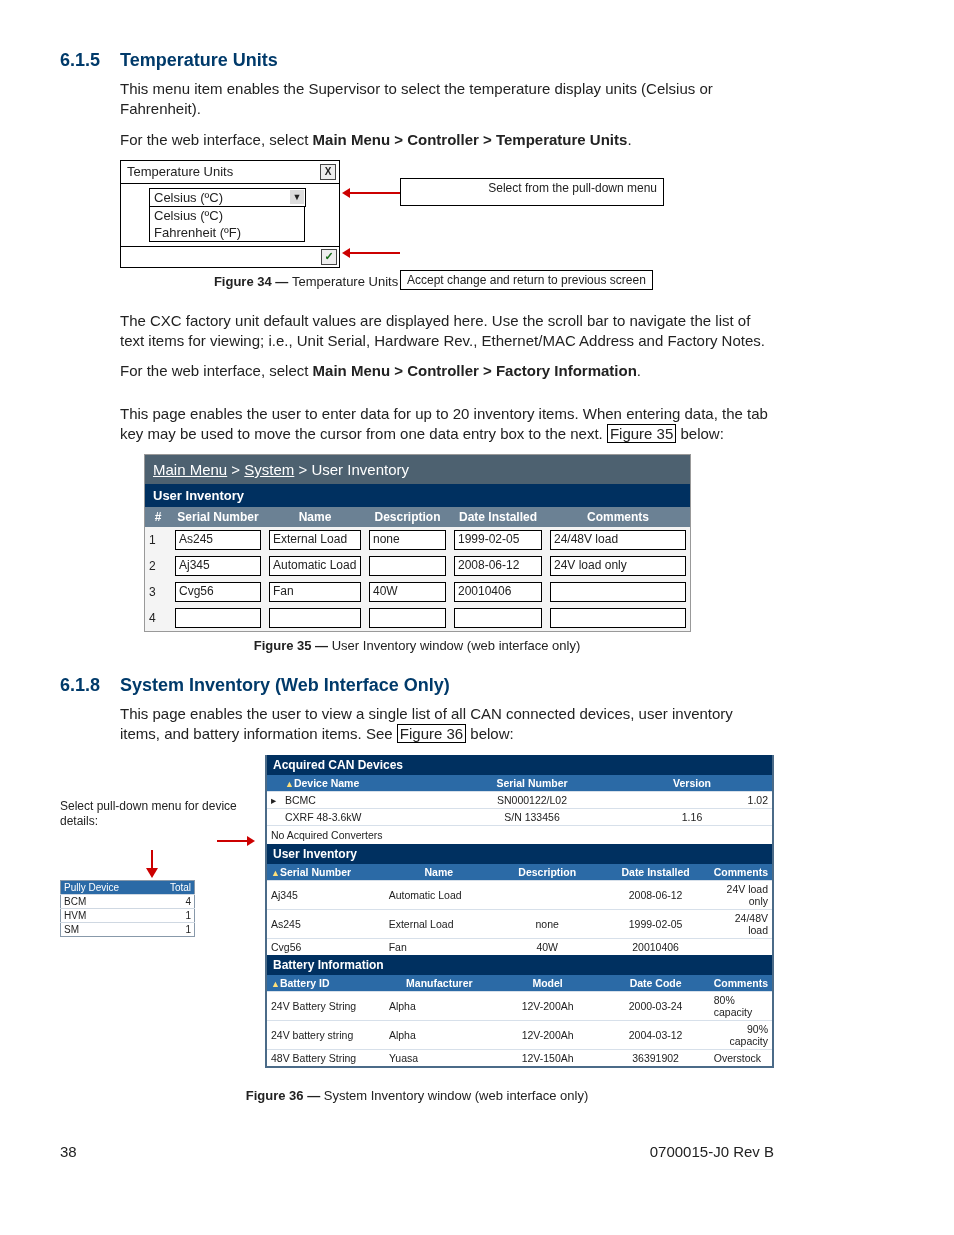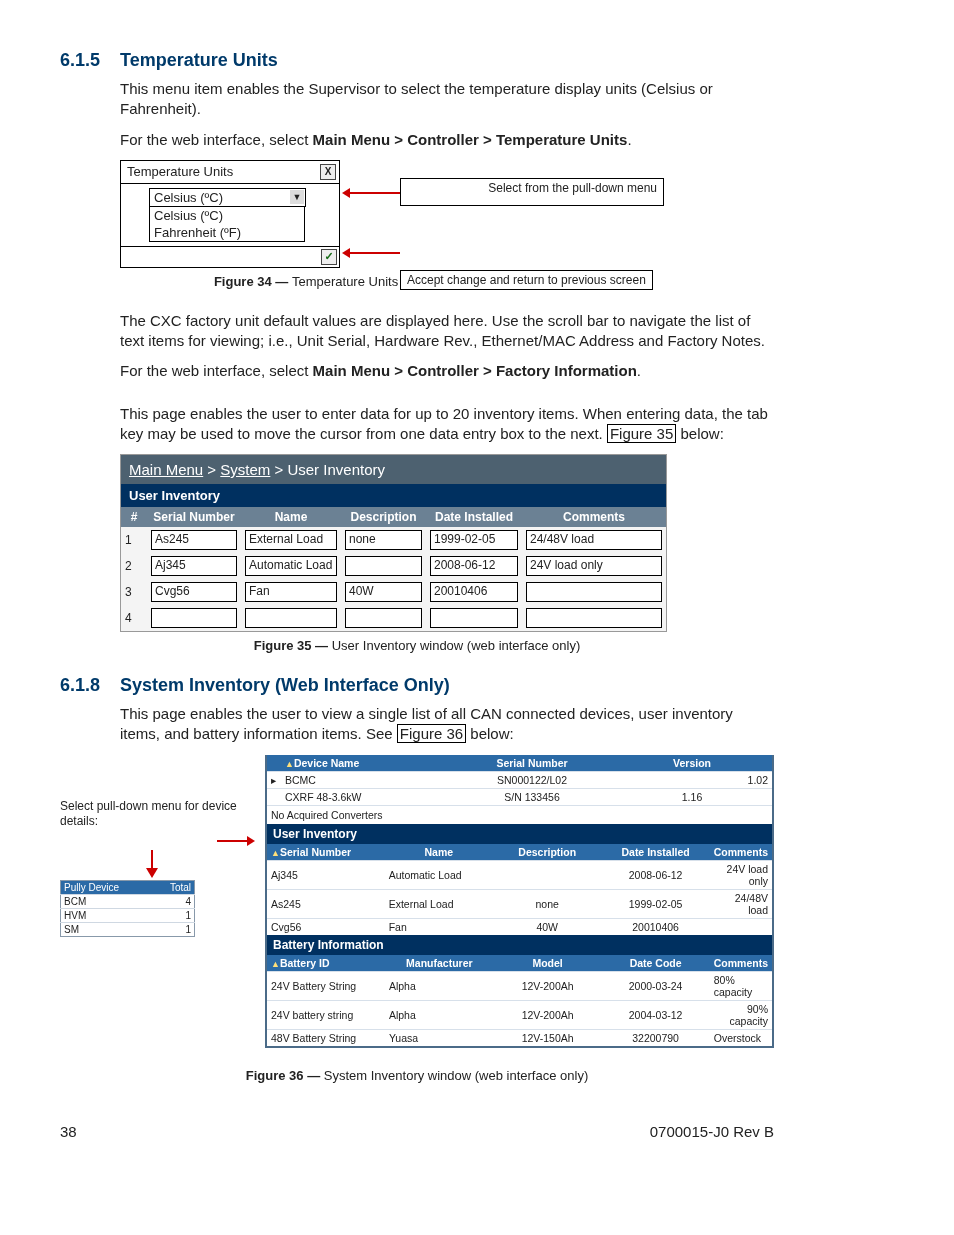--- a/index.html
+++ b/index.html
@@ -113,21 +113,21 @@
   .red-arrow-left {
     width: 0; height: 0;
     border-top: 5px solid transparent;
     border-bottom: 5px solid transparent;
     border-right: 8px solid #c00;
     position: absolute;
   }
 
   
   .fig35 {
-    margin-left: 60px;
+    margin-left: 84px;
     width: 545px;
     border: 1px solid #999;
     font-size: 12px;
   }
   .bc-bar {
     background: #4d6170;
     color: #fff;
     padding: 6px 8px;
     font-size: 15px;
   }
@@ -462,20 +462,21 @@
               <td>SM</td>
               <td class="r">1</td>
             </tr>
           </tbody>
       </table>
     </div>
 
     <div class="fig36-right">
       <div class="sys-box">
 
+        <div class="sb-head">Acquired CAN Devices</div>
         <table class="sb-table">
           <colgroup>
               <col style="width:14px">
               <col>
               <col style="width:160px">
               <col style="width:160px">
             </colgroup>
           <tbody>
               <tr>
             <th></th>
@@ -574,21 +575,21 @@
                 <td>24V battery string</td>
                 <td>Alpha</td>
                 <td style="text-align:center">12V-200Ah</td>
                 <td style="text-align:center">2004-03-12</td>
                 <td style="text-align:right">90% capacity</td>
               </tr>
               <tr>
                 <td>48V Battery String</td>
                 <td>Yuasa</td>
                 <td style="text-align:center">12V-150Ah</td>
-                <td style="text-align:center">32200790</td>
+                <td style="text-align:center">36391902</td>
                 <td style="text-align:left">Overstock</td>
               </tr>
             </tbody>
         </table>
       </div>
     </div>
   </div>
 
   <div class="fig-caption" style="margin-top:20px;">
     <b>Figure 36  —  </b><span>System Inventory window (web interface only)</span>

